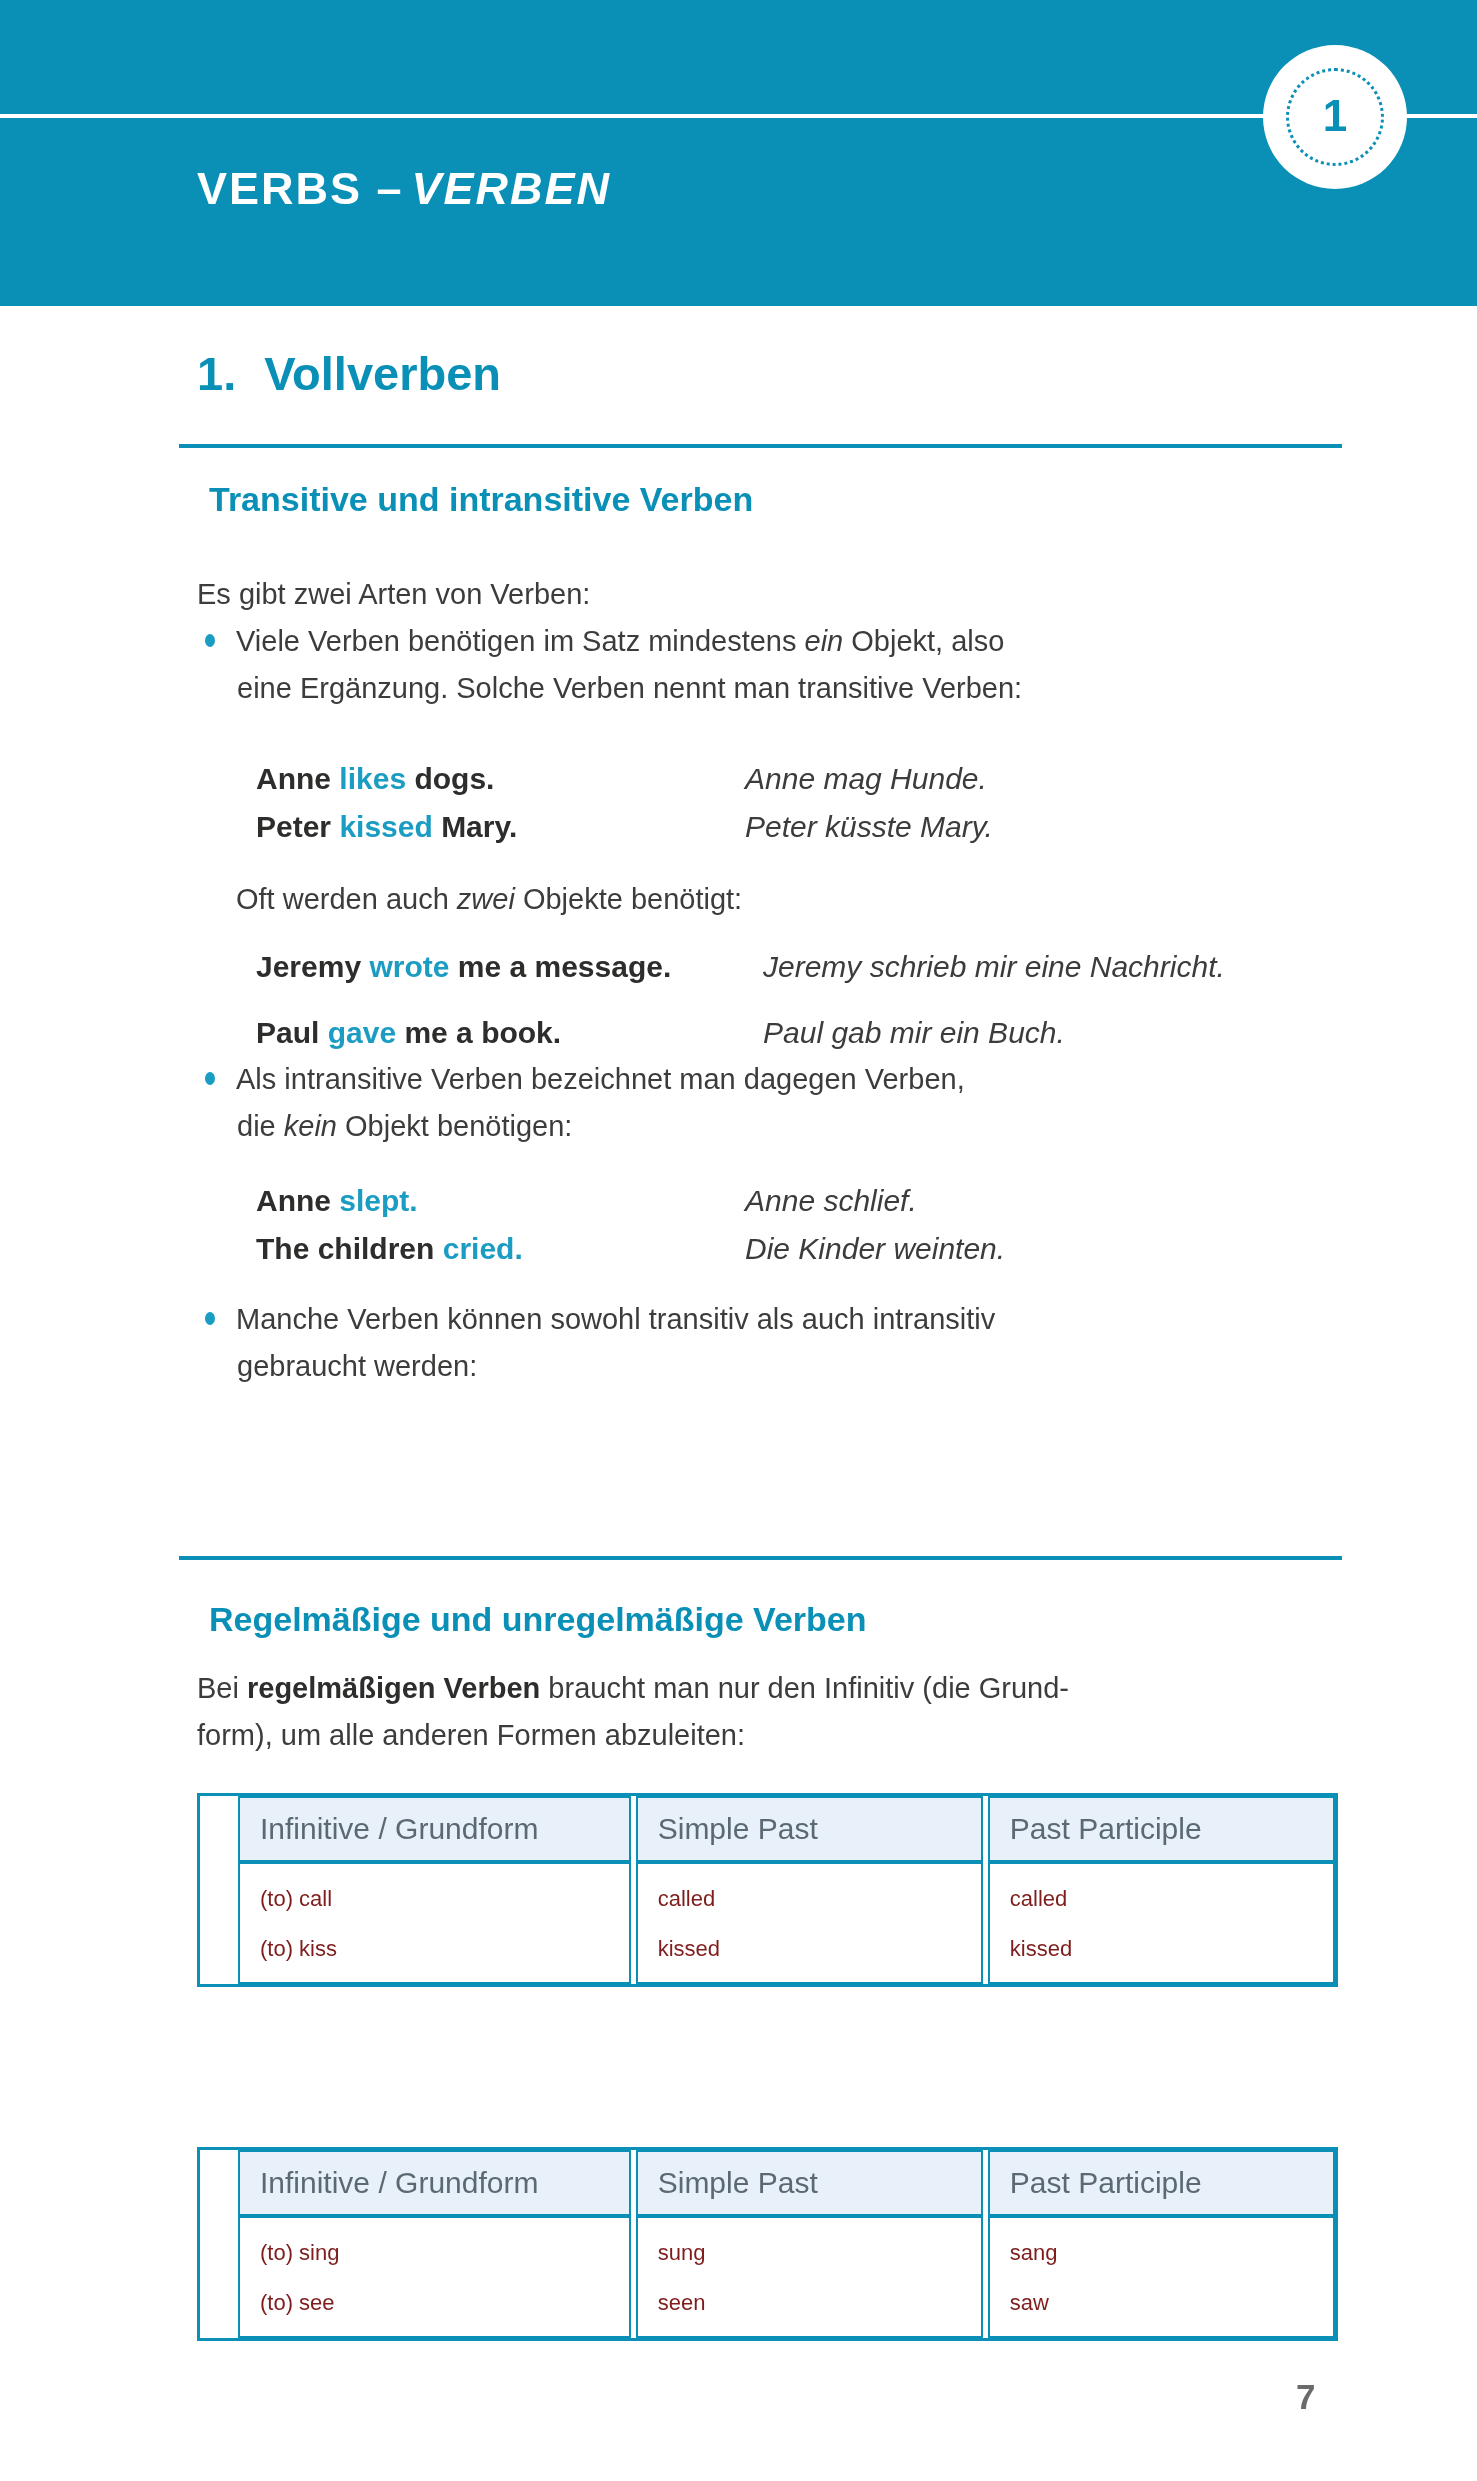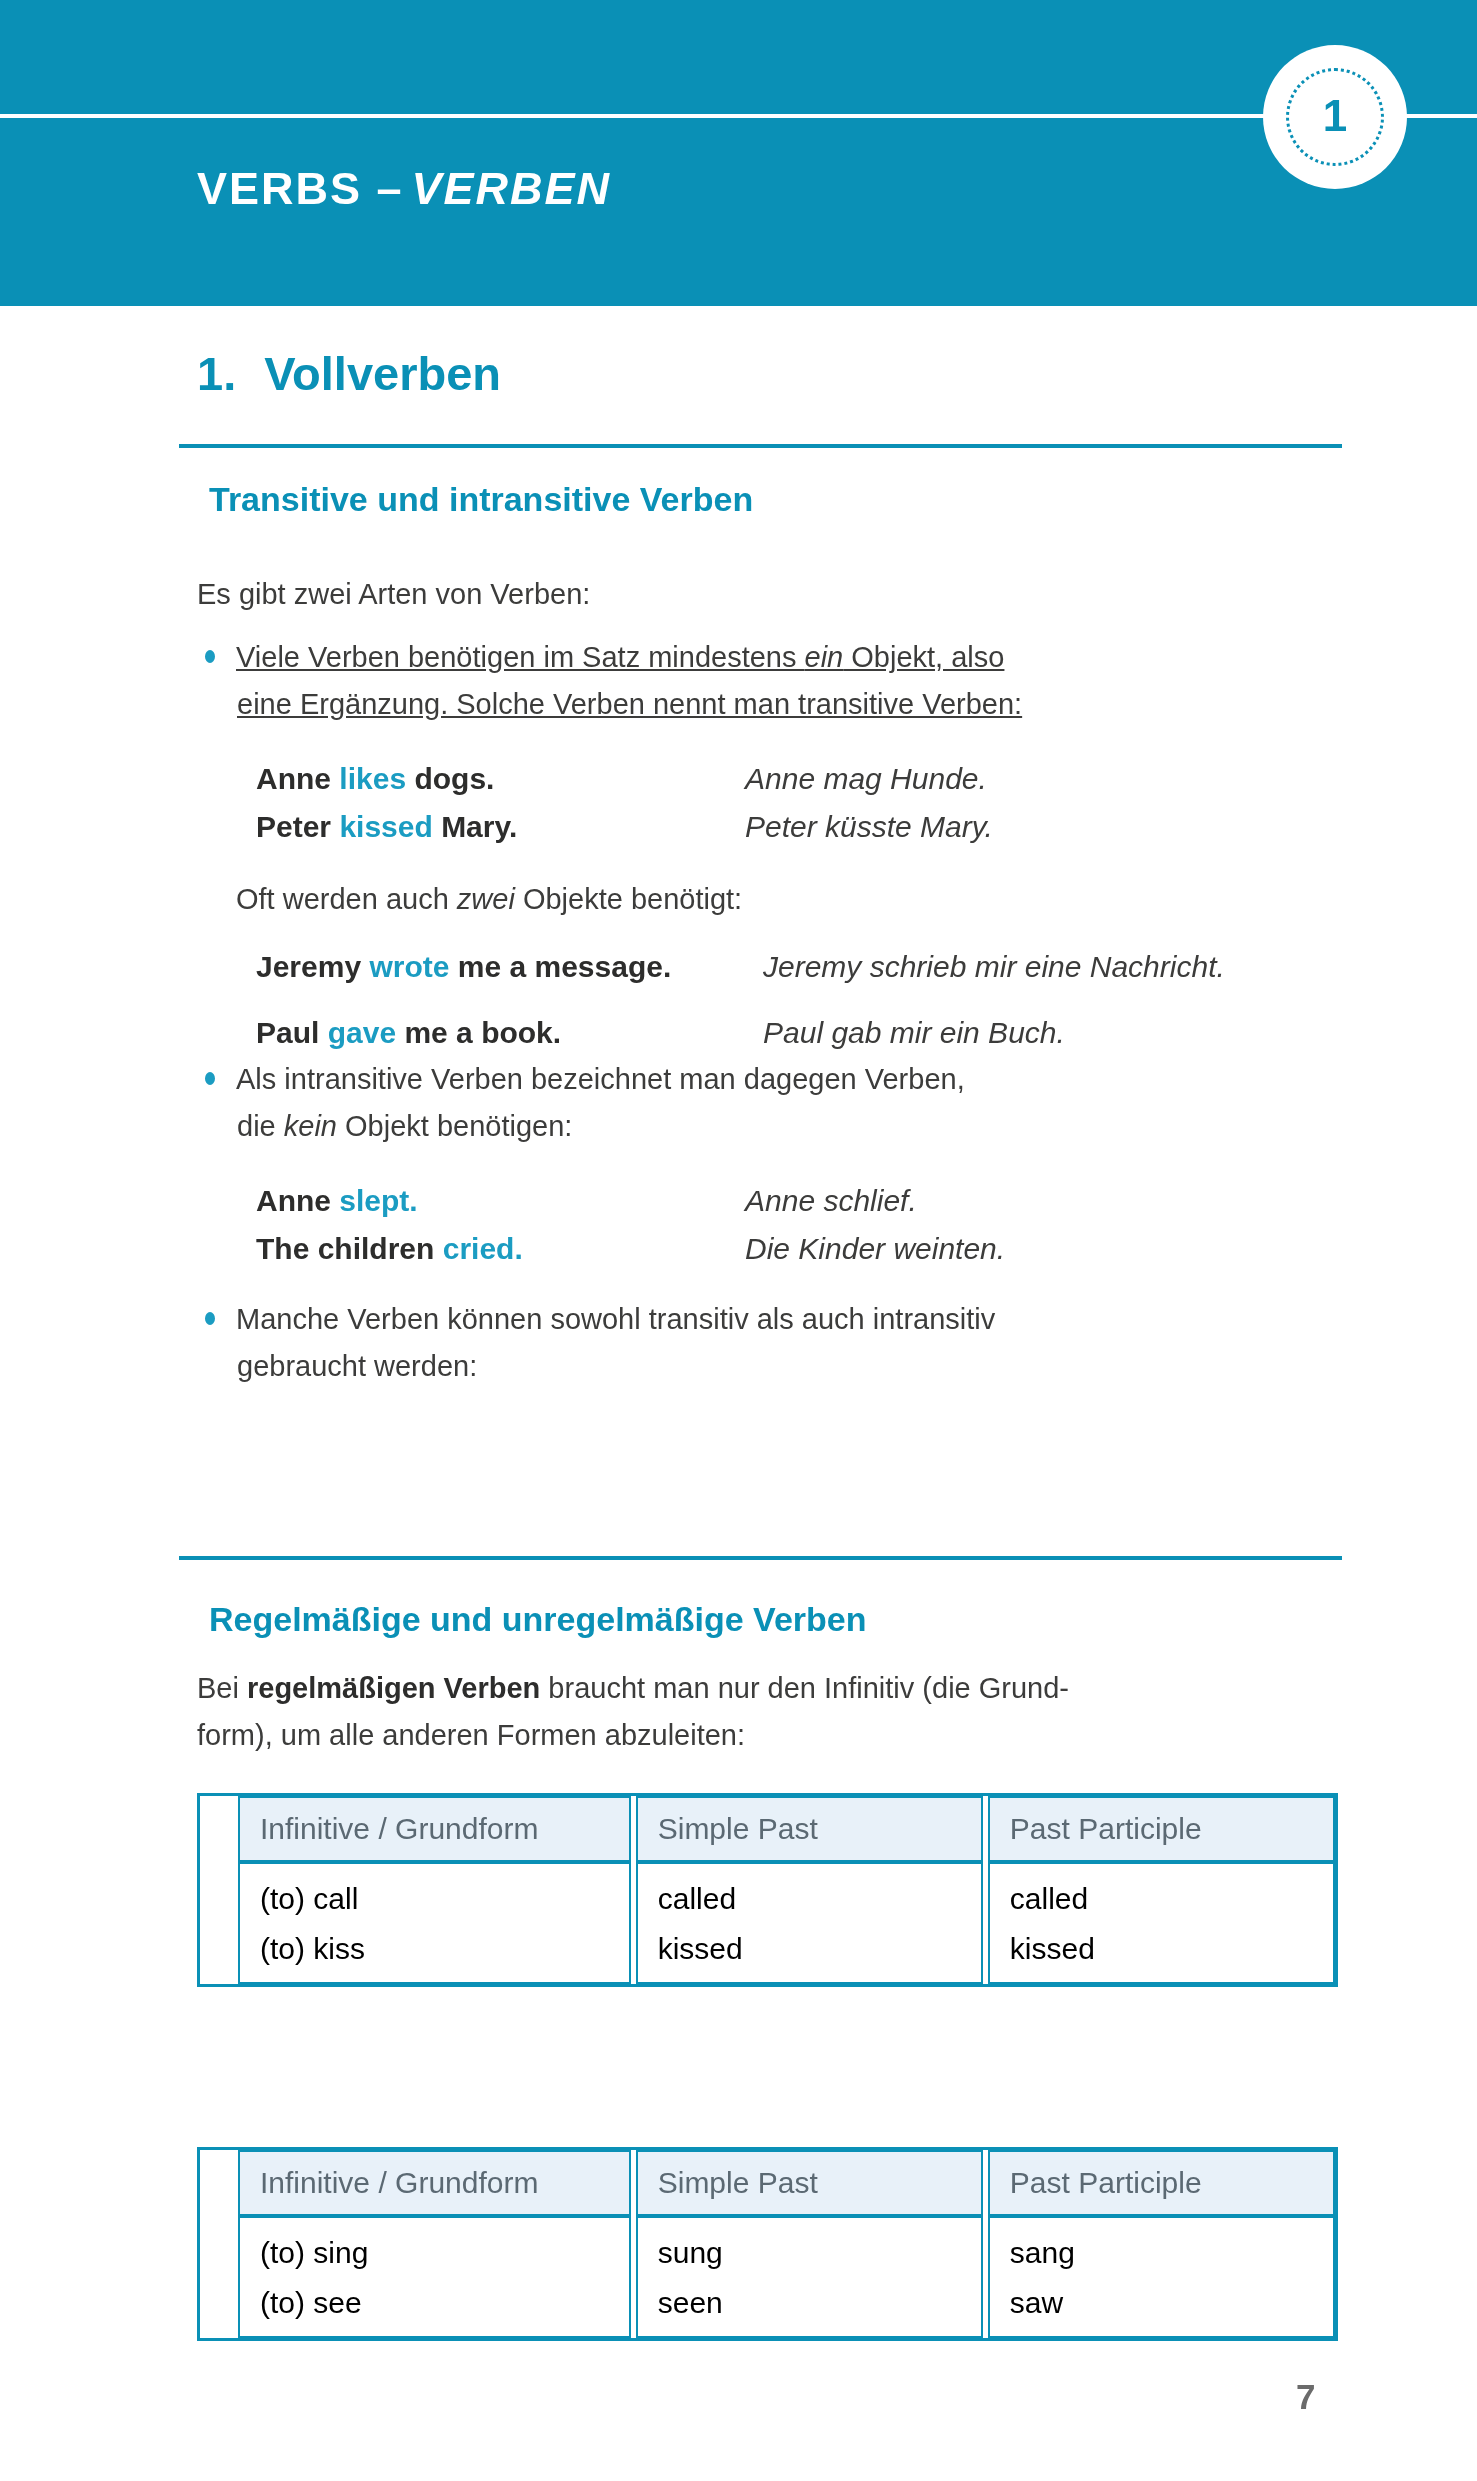--- a/index.html
+++ b/index.html
@@ -36,21 +36,21 @@
   .rule-2{top:1556px;}
   .h-sub{position:absolute;left:197px;margin:12px;color:var(--teal);font-size:34px;
          font-weight:bold;white-space:nowrap;}
   .h-sub-1{top:468px;}
   .h-sub-2{top:1588px;}
 
   
   .txt{position:absolute;color:var(--ink);font-size:29px;line-height:47px;}
   .intro{left:197px;top:571px;}
   .bullet{left:197px;}
-  .bullet-1{top:634px;text-decoration:underline;}
+  .bullet-1{top:618px;}
   .bullet-2{top:1056px;}
   .bullet-3{top:1296px;}
   .ln{display:block;}
   .ln-dot{display:flex;align-items:flex-start;}
   .dot{flex:0 0 auto;width:10px;height:13px;border-radius:50%;background:var(--verb-teal);
        margin:16px 21px 0 8px;}
   .wrap-indent{padding-left:40px;}
   .note{left:236px;top:876px;}
   .seg .i,.txt .i{font-style:italic;}
   .seg .b,.txt .b{font-weight:bold;color:var(--ink-bold);}
@@ -74,21 +74,21 @@
   
   .gtable{position:absolute;left:197px;width:1141px;border:3px solid var(--teal);
           background:#ffffff;display:grid;grid-template-columns:405fr 358fr 358fr;
           column-gap:5px;box-sizing:border-box;padding-left:38px;}
   .gtable-1{top:1793px;}
   .gtable-2{top:2147px;}
   .th{border:2px solid var(--teal);background:var(--table-header-bg);height:66px;
       display:flex;align-items:center;padding-left:20px;font-size:30px;
       color:var(--table-header-text);box-sizing:border-box;white-space:nowrap;}
   .td{border:2px solid var(--teal);background:#ffffff;height:122px;
-      padding:10px 0 0 20px;font-size:30px;line-height:50px;color:#000000;
+      padding:10px 0 0 20px;font-size:22px;line-height:50px;color:#7f1d1d;
       box-sizing:border-box;}
 
   
   .pageno{position:absolute;left:1296px;top:2377px;font-size:35px;font-weight:bold;
           color:var(--page-number-color);}
 </style>
 </head>
 <body>
 
 <div class="page">

